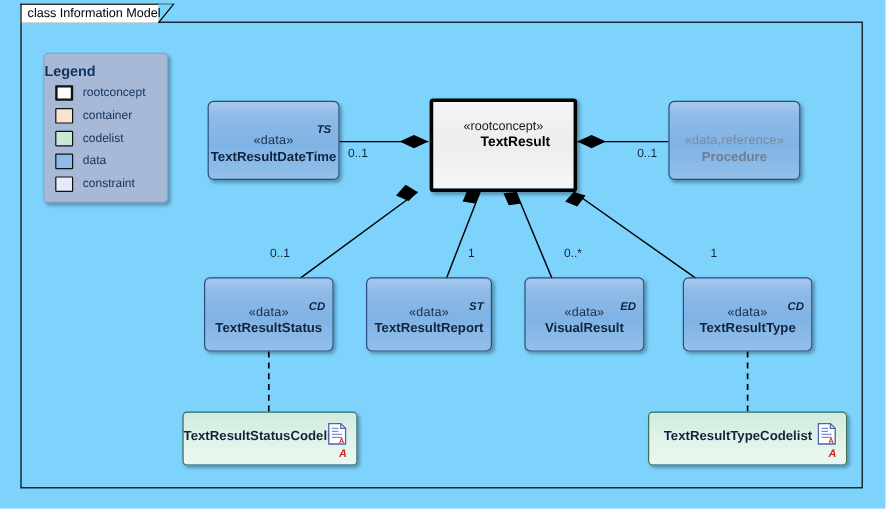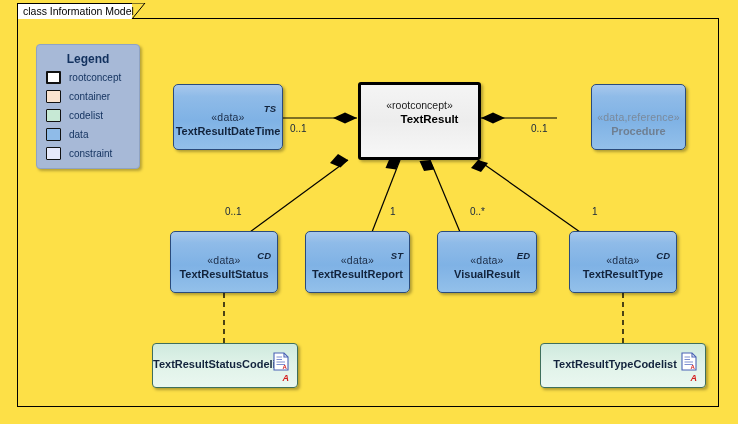--- a/index.html
+++ b/index.html
@@ -7,21 +7,21 @@
     padding: 0;
     background: #ffffff;
   }
   body {
     font-family: "Liberation Sans", sans-serif;
   }
   #canvas {
     position: relative;
     width: 738px;
     height: 424px;
-    background: #fde047;
+    background: #7dd3fc;
     overflow: hidden;
   }
   
   .frame-border {
     position: absolute;
     left: 17px;
     top: 18px;
     width: 702px;
     height: 389px;
     border: 1px solid #000000;
@@ -156,21 +156,21 @@
     top: 44px;
     width: 104px;
     height: 125px;
     background: #a7b9d7;
     border: 1px solid #8fa3c4;
     border-radius: 4px;
     box-shadow: 2px 2px 3px rgba(0,0,0,0.28);
     box-sizing: border-box;
   }
   .legend-title {
-    text-align: center;
+    text-align: left;
     font-size: 12px;
     font-weight: bold;
     color: #12315e;
     margin-top: 7px;
   }
   .legend-row {
     display: flex;
     align-items: center;
     margin: 4px 0 0 9px;
     height: 15px;
@@ -284,21 +284,21 @@
     <div class="stereo">«rootconcept»</div>
     <div class="nm">TextResult</div>
   </div>
 
   <div class="node node-data" style="left:173px; top:84px; width:110px; height:66px;">
     <div class="corner">TS</div>
     <div class="stereo">«data»</div>
     <div class="nm">TextResultDateTime</div>
   </div>
 
-  <div class="node node-data node-ref" style="left:557px; top:84px; width:95px; height:66px;margin-left:34px;">
+  <div class="node node-data node-ref" style="left:557px; top:84px; width:110px; height:66px;">
     <div class="corner"></div>
     <div class="stereo">«data,reference»</div>
     <div class="nm">Procedure</div>
   </div>
 
   <div class="node node-data" style="left:170px; top:231px; width:108px; height:62px;">
     <div class="corner">CD</div>
     <div class="stereo" style="margin-top:22px;">«data»</div>
     <div class="nm">TextResultStatus</div>
   </div>

